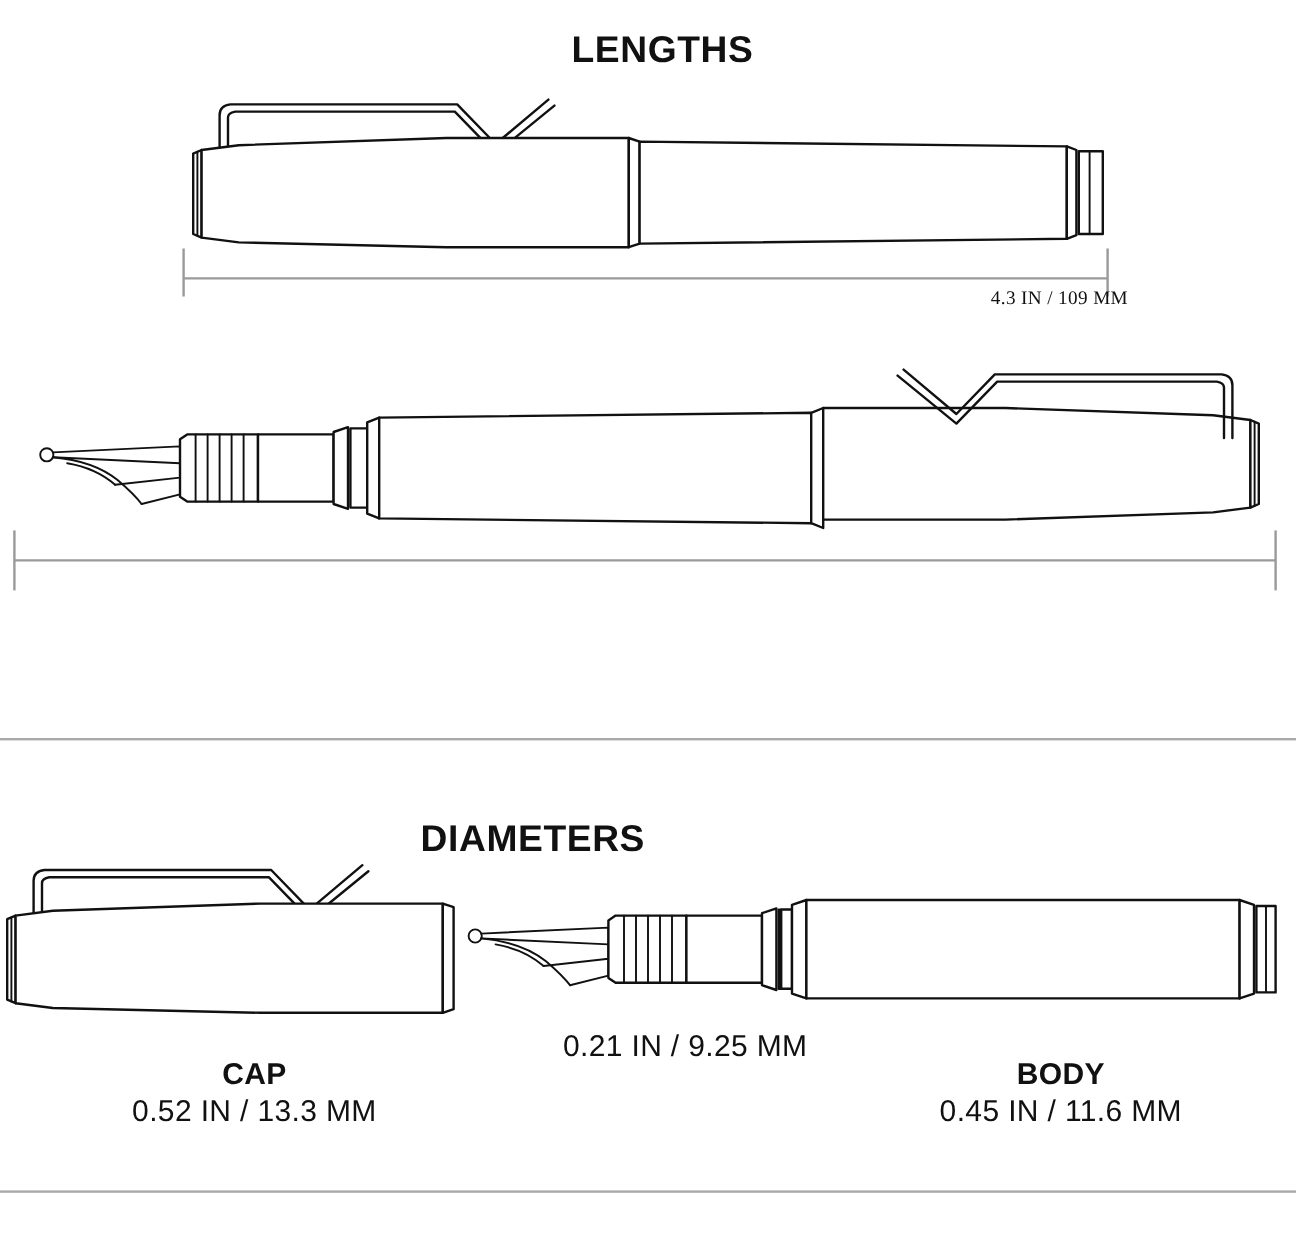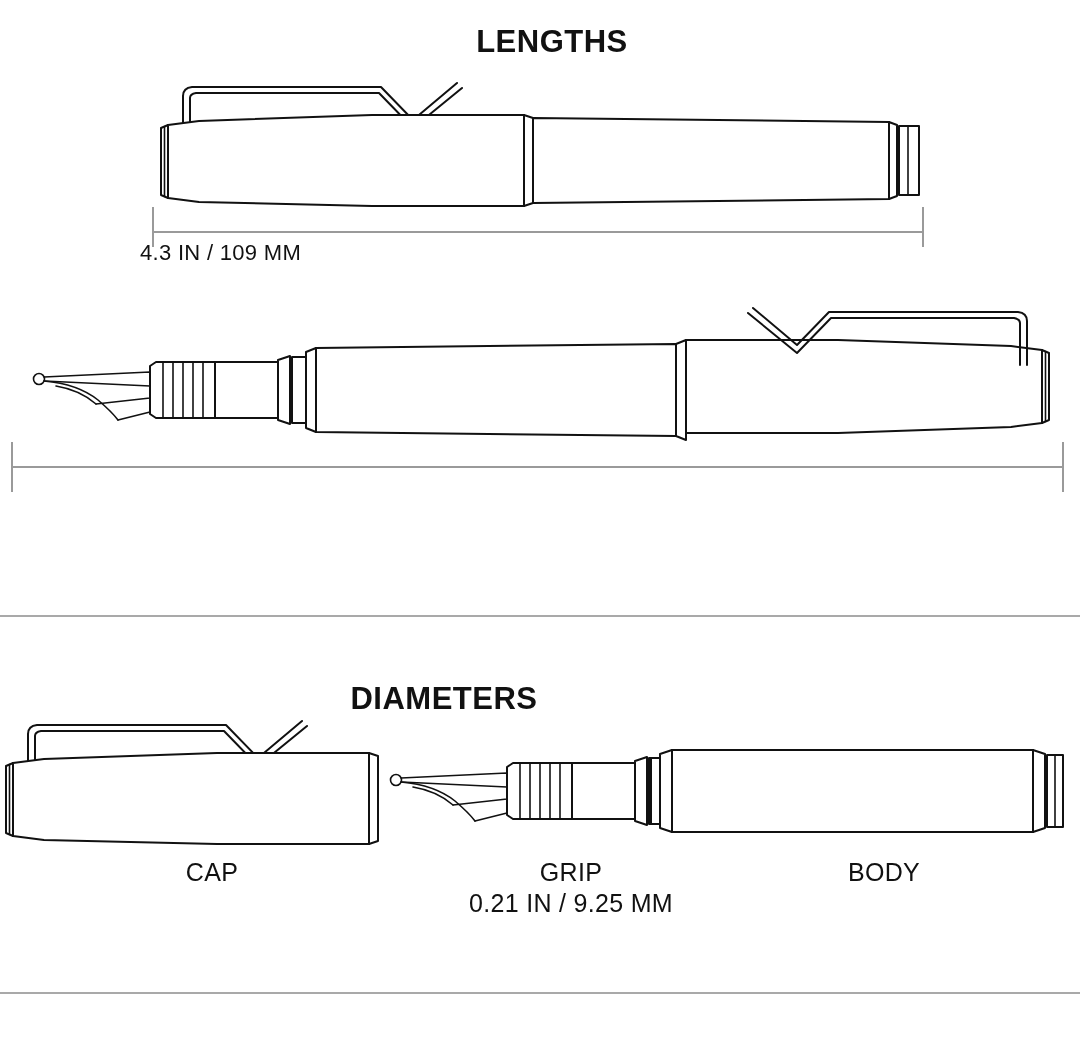--- a/index.html
+++ b/index.html
@@ -35,47 +35,49 @@
     width: 1080px;
   }
   #diameters-title {
     position: absolute;
     top: 681px;
     left: 0;
     width: 864px;
   }
   .dim-label {
     position: absolute;
-    text-align: left;
-    font-size: 22px;
+    text-align: right;
+    font-size: 16px;
     font-weight: normal;
     color: #111111;
     letter-spacing: 0.3px;
+    font-family: Liberation Serif, serif;
   }
   #length-capped-label {
     top: 240px;
     left: 140px;
     width: 800px;
   }
   #length-posted-label {
     top: 524px;
     left: 140px;
     width: 800px;
   }
   .dia-group {
     position: absolute;
     text-align: center;
     width: 340px;
   }
   .dia-group .name {
     font-size: 25px;
-    font-weight: normal;
+    font-weight: bold;
     letter-spacing: 0.3px;
     display: block;
     line-height: 1.22;
+    margin-top: 23px;
   }
   .dia-group .value {
     font-size: 25px;
     font-weight: normal;
     letter-spacing: 0.3px;
     display: block;
     line-height: 1.22;
   }
   #dia-cap-block  { top: 857px; left: 42px; }
   #dia-grip-block { top: 857px; left: 401px; }
@@ -264,26 +266,27 @@
         <path class="fillw" d="M 672 32 L 1033 32 L 1033 114 L 672 114 Z"></path>
         <path class="fillw" d="M 1033 32 L 1045 36 L 1045 110 L 1033 114 Z"></path>
         <path class="fillw" d="M 1047 37 L 1063 37 L 1063 109 L 1047 109 Z"></path>
         <path class="ln-thin" d="M 1055 38 L 1055 108"></path>
       </g>
     </svg>
   </div>
 
   <div class="dia-group" id="dia-cap-block">
     <span class="name">CAP</span>
+    <span class="value">0.52 IN / 13.3 MM</span>
   </div>
 
   <div class="dia-group" id="dia-grip-block">
-    <span class="name">GRIP</span>
     <span class="value">0.21 IN / 9.25 MM</span>
   </div>
 
   <div class="dia-group" id="dia-body-block">
     <span class="name">BODY</span>
+    <span class="value">0.45 IN / 11.6 MM</span>
   </div>
 
   <div class="rule" id="rule-bottom"></div>
 
 </div>
 
 </body></html>

